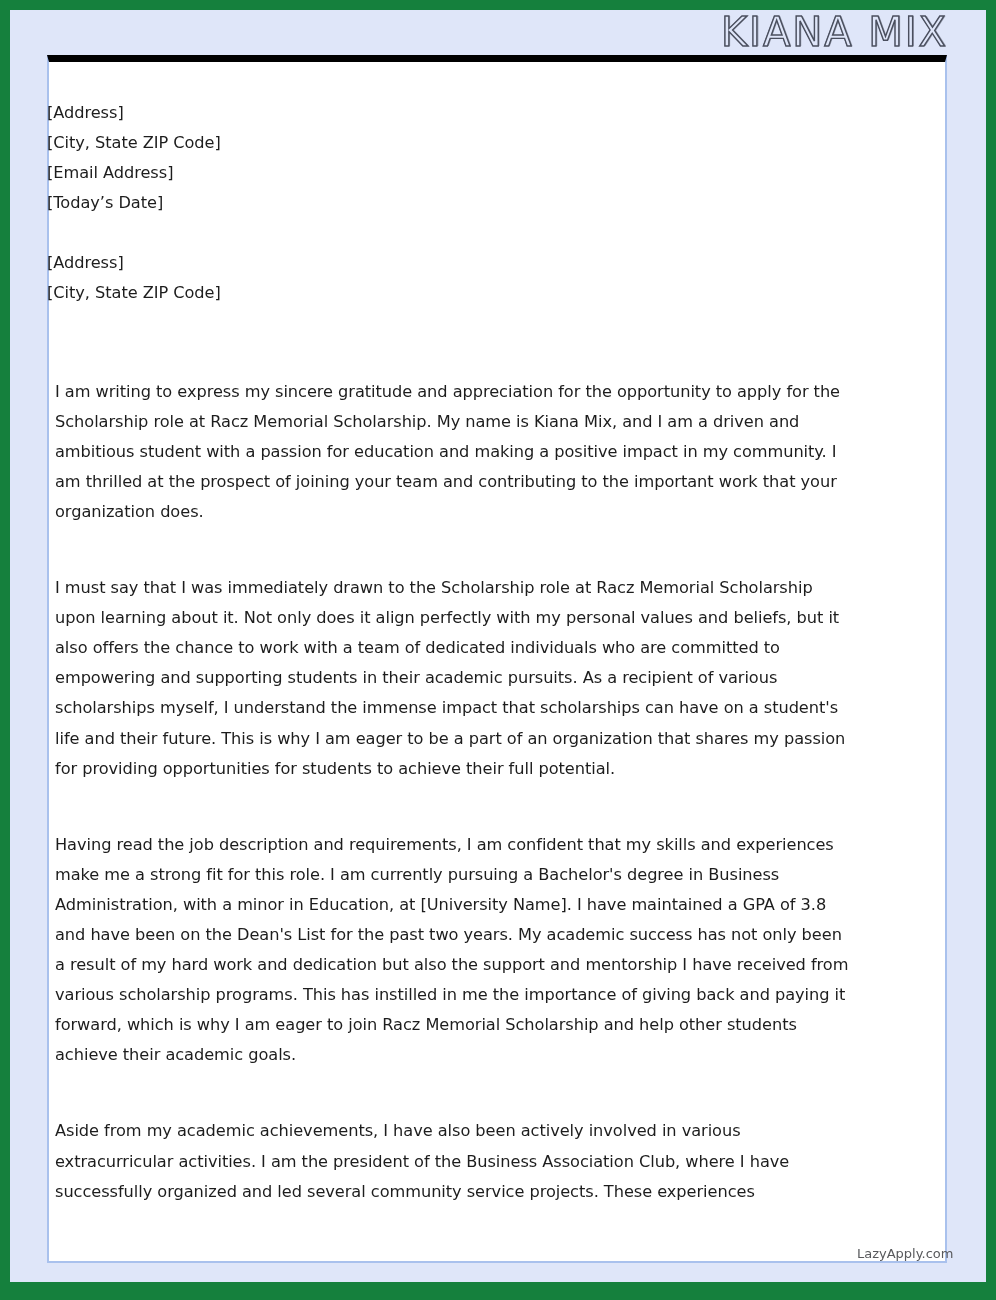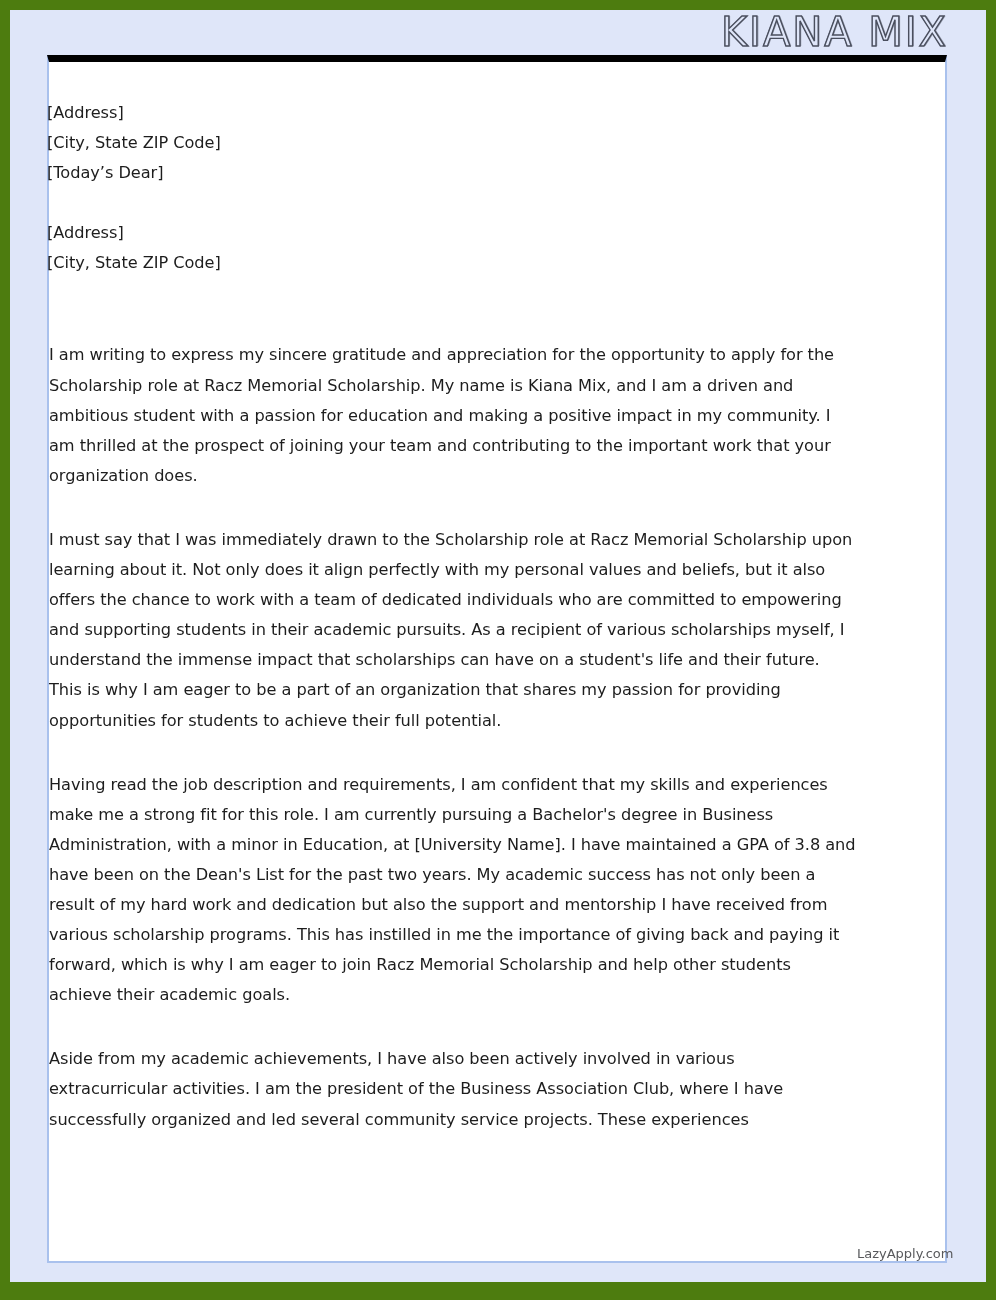--- a/index.html
+++ b/index.html
@@ -13,21 +13,21 @@
     background: #000000;
     font-family: "DejaVu Sans", sans-serif;
   }
 
   
   #frame {
     position: absolute;
     left: 0; top: 0;
     width: 996px;
     height: 1300px;
-    background: #4d7c0f;
+    background: #15803d;
     overflow: hidden;
   }
 
   
   #lavender {
     position: absolute;
     left: 10px;
     top: 10px;
     width: 976px;
     height: 1272px;
@@ -89,21 +89,21 @@
     color: #1d1d1d;
     letter-spacing: -0.05px;
   }
   #letter .addr-line {
     white-space: nowrap;
   }
   #letter .gap {
     height: 30px;
   }
   #letter p {
-    margin: 2px;
+    margin: 8px;
   }
   #letter .para-gap {
     height: 30px;
   }
 
   
   #watermark {
     position: absolute;
     left: 838px;
     top: 1235px;
@@ -126,21 +126,22 @@
       <div id="brand-name">KIANA MIX</div>
     </div>
 
     <div id="page"></div>
 
     <div id="letter">
 
       <div>
         <div class="addr-line">[Address]</div>
         <div class="addr-line">[City, State ZIP Code]</div>
-        <div class="addr-line">[Today’s Dear]</div>
+        <div class="addr-line">[Email Address]</div>
+        <div class="addr-line">[Today’s Date]</div>
       </div>
 
       <div class="gap"></div>
 
       <div>
         <div class="addr-line">[Address]</div>
         <div class="addr-line">[City, State ZIP Code]</div>
       </div>
 
       <div class="gap"></div>

